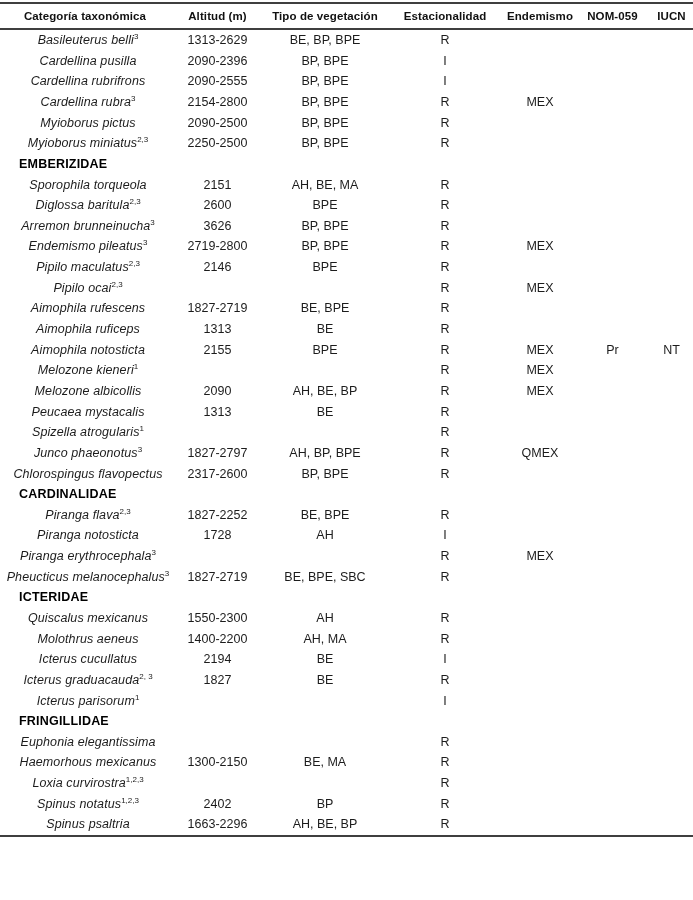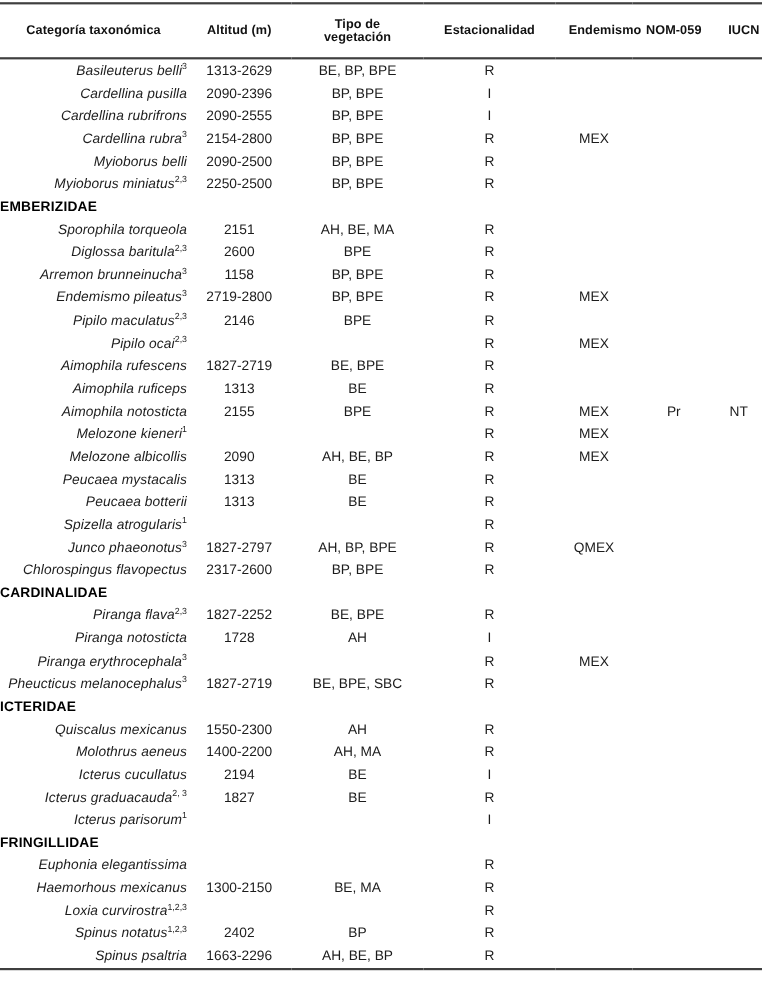--- a/index.html
+++ b/index.html
@@ -18,49 +18,49 @@
   table.species-table {
     width: 693px;
     border-collapse: collapse;
     table-layout: fixed;
     margin-top: 2px;
     border-top: 2px solid #3f3f3f;
     border-bottom: 2px solid #3f3f3f;
   }
   thead th {
     height: 24px;
-    padding: 12px;
+    padding: 0;
     font-size: 11.5px;
     font-weight: bold;
     color: #111111;
     text-align: center;
     border-bottom: 2px solid #3f3f3f;
     letter-spacing: 0.1px;
   }
   tbody td {
     height: 20.65px;
     padding: 0;
     font-size: 12.5px;
     color: #1c1c1c;
     text-align: center;
     line-height: 1;
     white-space: nowrap;
     overflow: hidden;
   }
   tbody td.species {
-    text-align: right;
+    text-align: center;
     padding-left: 6px;
   }
   tbody td.species i {
     font-style: italic;
     letter-spacing: 0.1px;
   }
   tbody tr.family-row td {
     text-align: left;
-    padding-left: 0;
+    padding-left: 19px;
     font-weight: bold;
     color: #000000;
     font-size: 12.5px;
     letter-spacing: 0.2px;
   }
   sup {
     font-size: 8px;
     line-height: 0;
     vertical-align: super;
   }
@@ -121,21 +121,21 @@
         <tr>
           <td class="species"><i>Cardellina rubra</i><sup>3</sup></td>
           <td>2154-2800</td>
           <td>BP, BPE</td>
           <td>R</td>
           <td>MEX</td>
           <td></td>
           <td></td>
         </tr>
         <tr>
-          <td class="species"><i>Myioborus belli</i></td>
+          <td class="species"><i>Myioborus pictus</i></td>
           <td>2090-2500</td>
           <td>BP, BPE</td>
           <td>R</td>
           <td></td>
           <td></td>
           <td></td>
         </tr>
         <tr>
           <td class="species"><i>Myioborus miniatus</i><sup>2,3</sup></td>
           <td>2250-2500</td>
@@ -161,21 +161,21 @@
           <td class="species"><i>Diglossa baritula</i><sup>2,3</sup></td>
           <td>2600</td>
           <td>BPE</td>
           <td>R</td>
           <td></td>
           <td></td>
           <td></td>
         </tr>
         <tr>
           <td class="species"><i>Arremon brunneinucha</i><sup>3</sup></td>
-          <td>1158</td>
+          <td>3626</td>
           <td>BP, BPE</td>
           <td>R</td>
           <td></td>
           <td></td>
           <td></td>
         </tr>
         <tr>
           <td class="species"><i>Endemismo pileatus</i><sup>3</sup></td>
           <td>2719-2800</td>
           <td>BP, BPE</td>
@@ -242,29 +242,20 @@
           <td class="species"><i>Melozone albicollis</i></td>
           <td>2090</td>
           <td>AH, BE, BP</td>
           <td>R</td>
           <td>MEX</td>
           <td></td>
           <td></td>
         </tr>
         <tr>
           <td class="species"><i>Peucaea mystacalis</i></td>
-          <td>1313</td>
-          <td>BE</td>
-          <td>R</td>
-          <td></td>
-          <td></td>
-          <td></td>
-        </tr>
-        <tr>
-          <td class="species"><i>Peucaea botterii</i></td>
           <td>1313</td>
           <td>BE</td>
           <td>R</td>
           <td></td>
           <td></td>
           <td></td>
         </tr>
         <tr>
           <td class="species"><i>Spizella atrogularis</i><sup>1</sup></td>
           <td></td>

